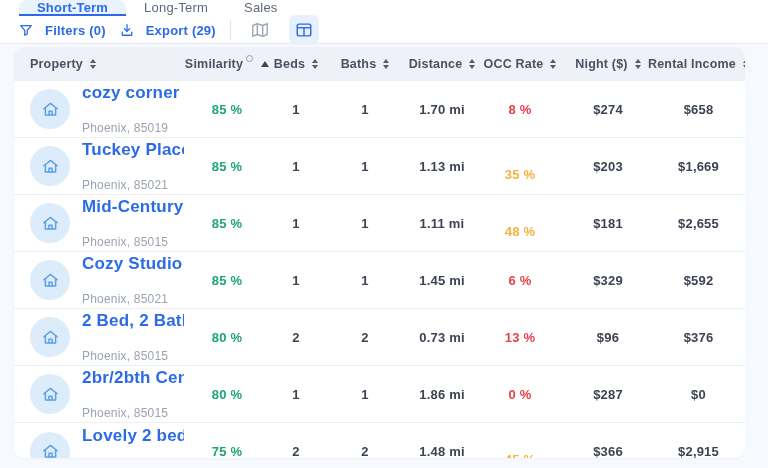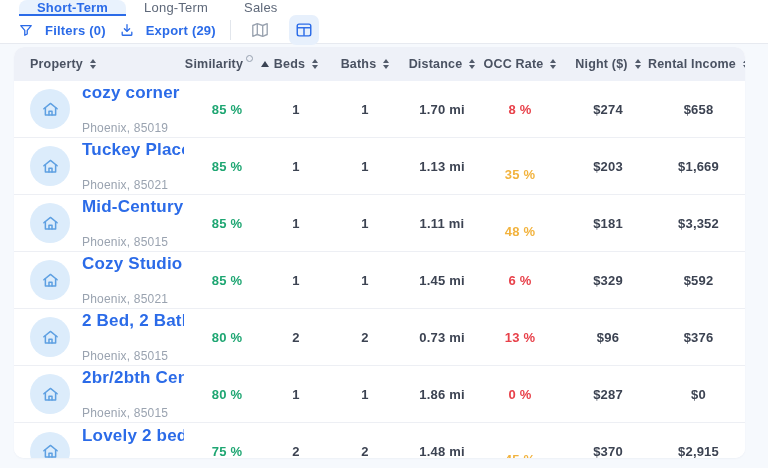--- a/index.html
+++ b/index.html
@@ -268,21 +268,21 @@
         <div class="prop-name">Mid-Century Mo…</div>
         <div class="prop-loc">Phoenix, 85015</div>
       </div>
     </div>
     <div class="cell sim">85 %</div>
     <div class="cell">1</div>
     <div class="cell">1</div>
     <div class="cell">1.11 mi</div>
     <div class="cell occ lvl-orange">48 %</div>
     <div class="cell">$181</div>
-    <div class="cell">$3,352</div>
+    <div class="cell">$2,655</div>
   </div>
         <div class="grid-row trow">
     <div class="prop-cell">
       <div class="avatar">
         <span>
           <svg width="19" height="19" viewBox="0 0 20 20" fill="none" stroke="#5ea0e2" stroke-width="1.6" stroke-linejoin="round" stroke-linecap="round">
             <path d="M3 9.2L10 3.6l7 5.6"></path>
             <path d="M4.6 8.2v7.6h10.8V8.2"></path>
             <path d="M8.4 15.8v-4h3.2v4"></path>
           </svg>
@@ -363,18 +363,18 @@
       <div class="prop-text">
         <div class="prop-name">Lovely 2 bed an…</div>
         <div class="prop-loc">Phoenix, 85015</div>
       </div>
     </div>
     <div class="cell sim">75 %</div>
     <div class="cell">2</div>
     <div class="cell">2</div>
     <div class="cell">1.48 mi</div>
     <div class="cell occ lvl-orange">45 %</div>
-    <div class="cell">$370</div>
+    <div class="cell">$366</div>
     <div class="cell">$2,915</div>
   </div>
       </div>
   </div>
 </div>
 
 </body></html>

